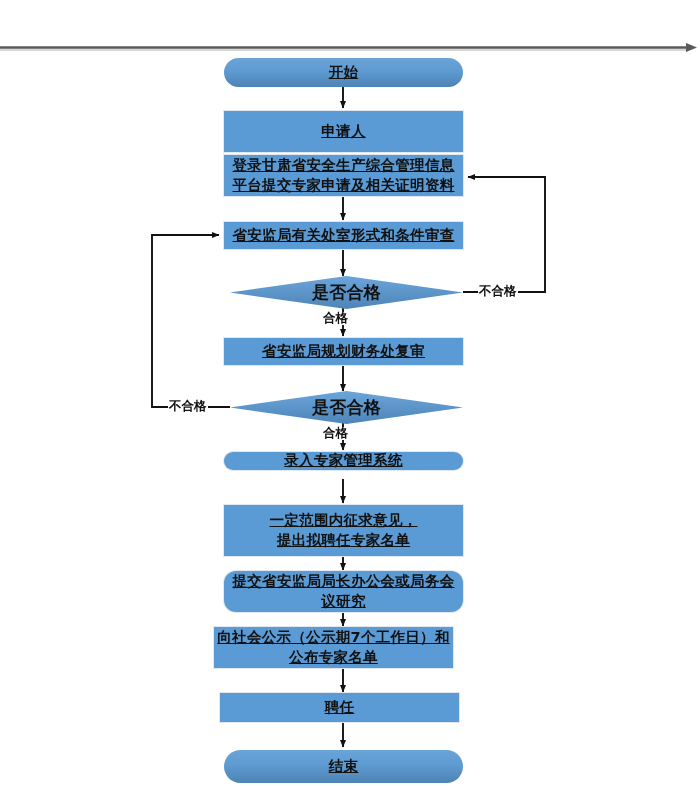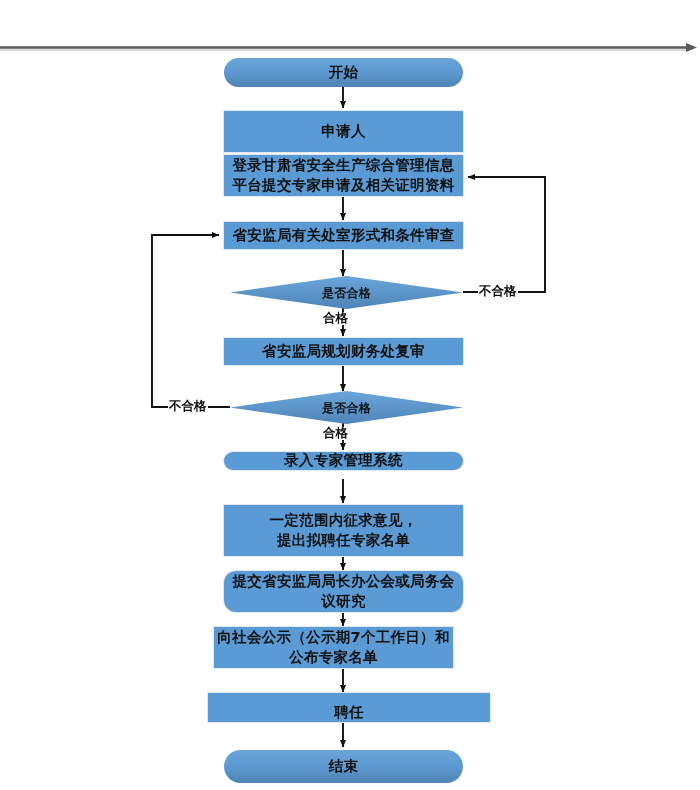--- a/index.html
+++ b/index.html
@@ -56,20 +56,21 @@
     justify-content: center;
     text-align: center;
   }
   .node .txt {
     font-size: 14.5px;
     font-weight: bold;
     color: #111111;
     line-height: 1.32;
     white-space: pre-line;
     letter-spacing: 0.3px;
+    text-decoration: underline;
   }
   .node.rect {
     box-shadow: 0 0 0 1px #e2e8ef;
   }
   .node.stadium {
     border-radius: 999px;
     background: linear-gradient(180deg, #6AA4D8 0%, #5E9BD1 45%, #4E83B4 100%);
   }
   
   .diamond {
@@ -80,21 +81,21 @@
   }
   .diamond .shape {
     position: absolute;
     left: 0; top: 0; right: 0; bottom: 0;
     background: linear-gradient(180deg, #6BA5DA 0%, #4E85B8 100%);
     -webkit-clip-path: polygon(50% 0%, 100% 50%, 50% 100%, 0% 50%);
     clip-path: polygon(50% 0%, 100% 50%, 50% 100%, 0% 50%);
   }
   .diamond .txt {
     position: relative;
-    font-size: 12px;
+    font-size: 17px;
     font-weight: bold;
     color: #111111;
     line-height: 1;
     letter-spacing: 0.3px;
   }
   
   .conn {
     position: absolute;
     pointer-events: none;
   }
@@ -202,21 +203,21 @@
   <div class="node rect" style="left:224px; top:571px; width:239px; height:41px;border-radius:12px;">
     <span class="txt">提交省安监局局长办公会或局务会
 议研究</span>
   </div>
 
   <div class="node rect" style="left:214px; top:627px; width:239px; height:41px;">
     <span class="txt">向社会公示（公示期7个工作日）和
 公布专家名单</span>
   </div>
 
-  <div class="node rect" style="left:208px; top:693px; width:282px; height:29px;align-items:flex-end;">
+  <div class="node rect" style="left:220px; top:693px; width:239px; height:29px;">
     <span class="txt">聘任</span>
   </div>
 
   <div class="node stadium" style="left:224px; top:750px; width:239px; height:33px;">
     <span class="txt">结束</span>
   </div>
 
   <div class="edge-label" style="left:478px; top:285px;">
     <span>不合格</span>
   </div>

